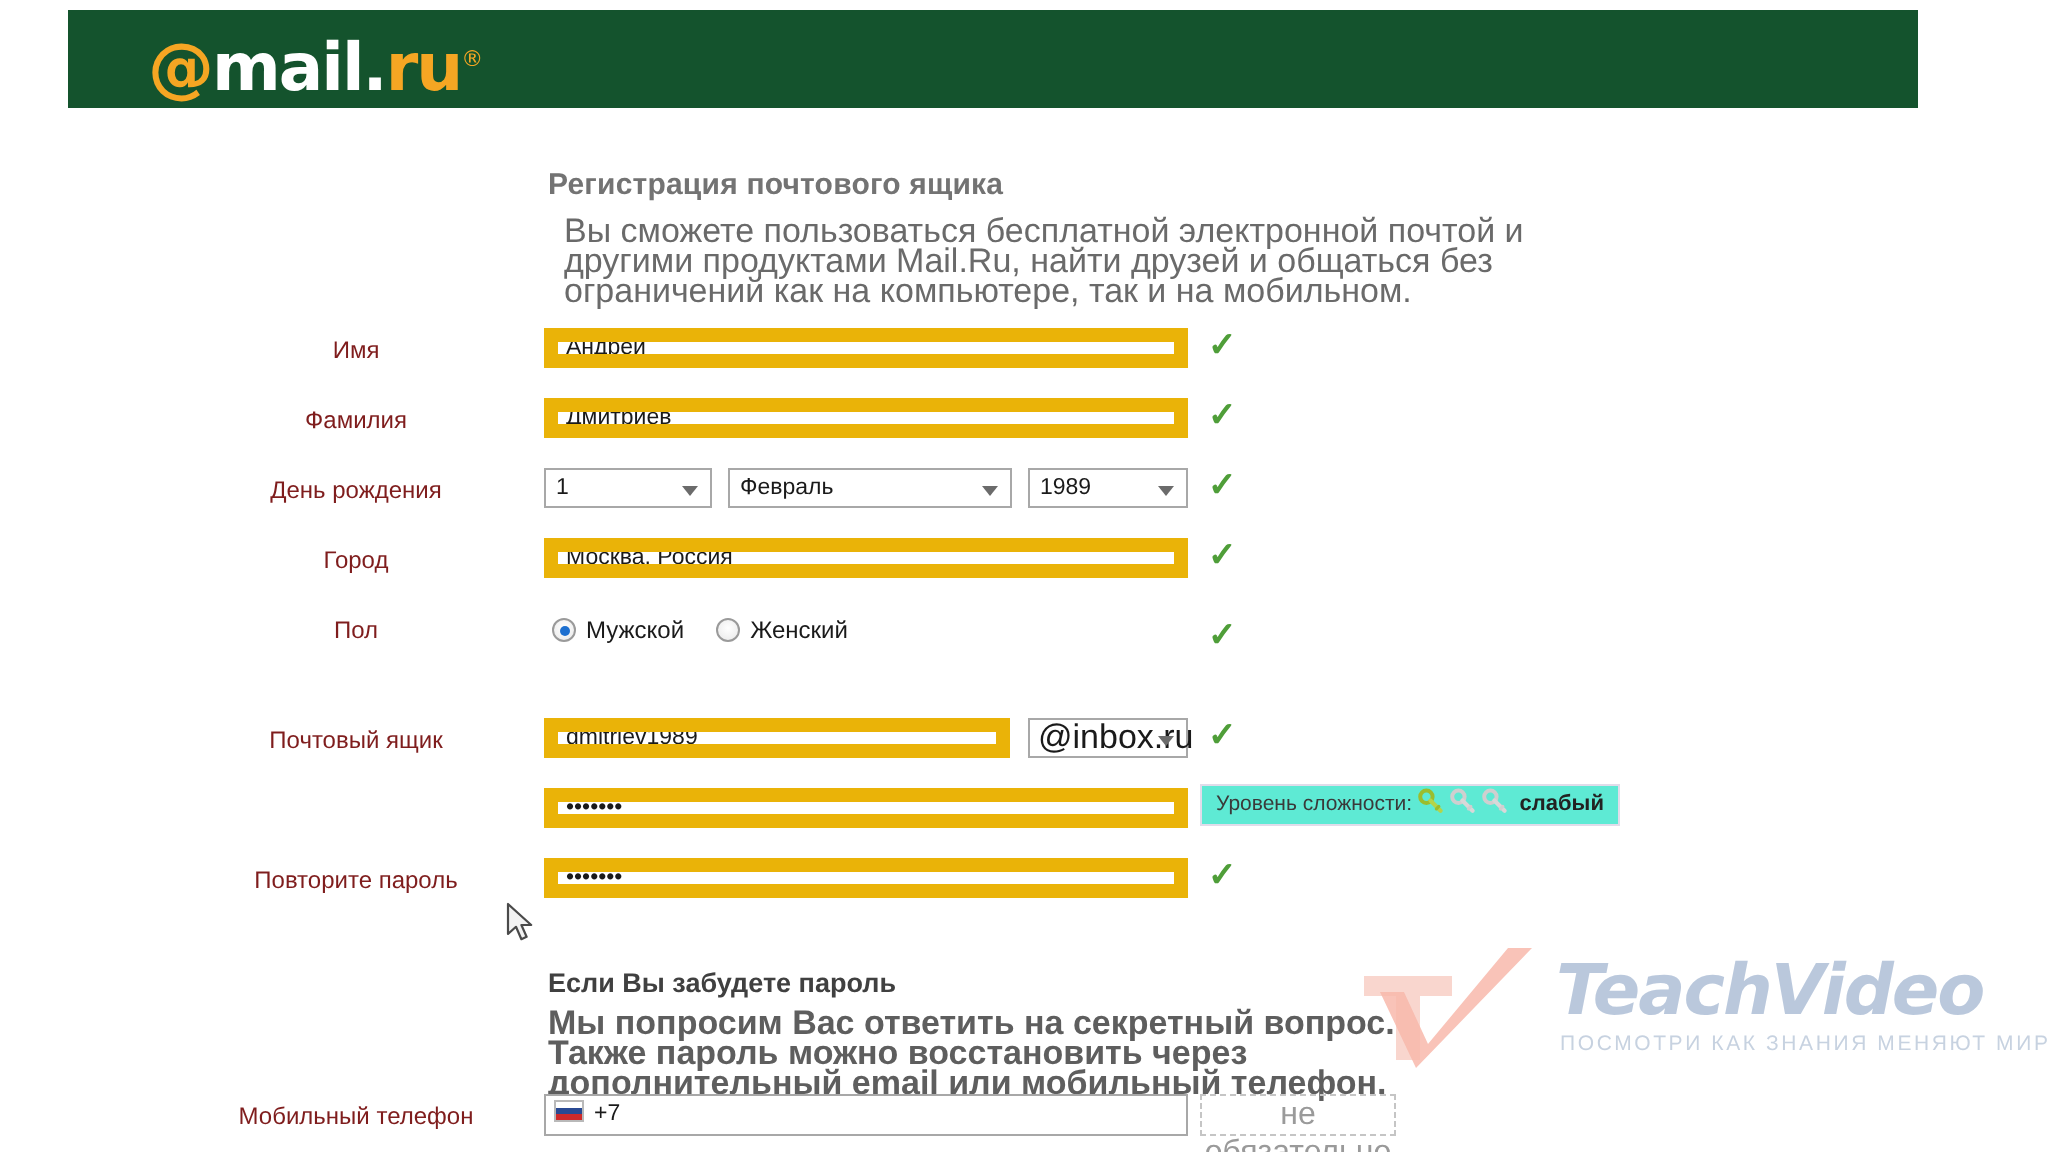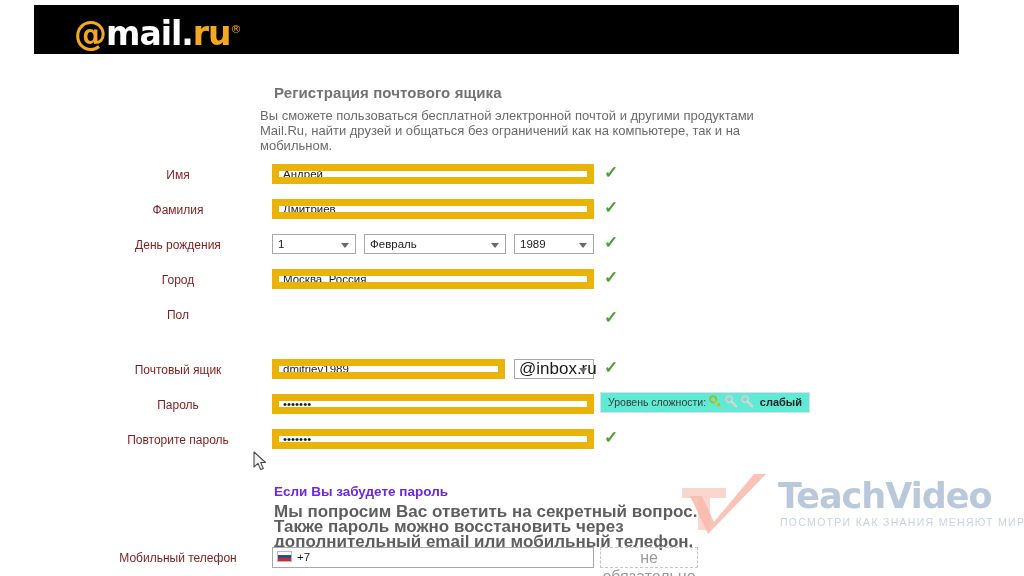--- a/index.html
+++ b/index.html
@@ -16,21 +16,21 @@
     color: #000000;
   }
 
   
   #header-bar {
     position: absolute;
     left: 34px;
     top: 5px;
     width: 925px;
     height: 49px;
-    background: #000000;
+    background: #14532d;
   }
   #logo {
     position: absolute;
     left: 40px;
     top: 8px;
     font-size: 33px;
     font-weight: bold;
     letter-spacing: -1px;
     font-family: "DejaVu Sans", sans-serif;
     line-height: 33px;
@@ -52,23 +52,23 @@
     position: absolute;
     left: 274px;
     top: 84px;
     font-size: 15px;
     font-weight: bold;
     color: #737373;
     letter-spacing: 0.1px;
   }
   #page-subtitle {
     position: absolute;
-    left: 260px;
+    left: 282px;
     top: 108px;
-    font-size: 13px;
+    font-size: 17px;
     color: #6a6a6a;
     line-height: 15px;
     width: 520px;
   }
 
   
   .form-row {
     position: absolute;
     left: 0;
     width: 1024px;
@@ -206,21 +206,21 @@
     font-size: 11px;
   }
 
   
   #forgot-title {
     position: absolute;
     left: 274px;
     top: 484px;
     font-size: 13.5px;
     font-weight: bold;
-    color: #6d28d9;
+    color: #404040;
   }
   #forgot-text {
     position: absolute;
     left: 274px;
     top: 504px;
     font-size: 17px;
     color: #5e5e5e;
     line-height: 15px;
     width: 430px;
     font-weight: bold;
@@ -276,20 +276,21 @@
     height: 66px;
     opacity: 0.58;
     pointer-events: none;
   }
   #wm-title {
     position: absolute;
     left: 110px;
     top: 4px;
     font-size: 35px;
     font-weight: bold;
+    font-style: italic;
     font-family: "DejaVu Sans", sans-serif;
     color: #8aa2c4;
     letter-spacing: -1px;
     white-space: nowrap;
   }
   #wm-sub {
     position: absolute;
     left: 112px;
     top: 44px;
     font-size: 10.5px;
@@ -350,35 +351,37 @@
 </div>
 
 <div class="form-row" style="top:269px;">
   <div class="row-label">Город</div>
   <input class="text-input" type="text" value="Москва, Россия" style="">
   <div class="check-mark">✓</div>
 </div>
 
 <div class="form-row" style="top:304px;">
   <div class="row-label">Пол</div>
+  <div id="gender-group">
+    <span><span class="radio checked"></span><span class="radio-label">Мужской</span></span><span><span class="radio"></span><span class="radio-label">Женский</span></span>
+  </div>
   <div class="check-mark" style="top:4px;">✓</div>
 </div>
 
 <div class="form-row" style="top:359px;">
   <div class="row-label">Почтовый ящик</div>
   <input class="text-input short" type="text" value="dmitriev1989" style="">
   <div class="sel" id="sel-domain">
     <span>@inbox.ru</span>
     <span class="arrow"></span>
   </div>
   <div class="check-mark">✓</div>
 </div>
 
 <div class="form-row" style="top:394px;">
-  <div class="row-label">Пароль</div>
   <input class="text-input" type="text" value="•••••••" style="">
   <div id="pw-strength">
     <span>Уровень сложности:</span>
     <span class="key-icon">
       <svg width="13" height="13" viewBox="0 0 13 13">
         <circle cx="4.2" cy="4.4" r="3.1" fill="none" stroke="#9bbd2e" stroke-width="2"></circle>
         <path d="M6.2 6.3 L11.3 11.4" stroke="#b4d44a" stroke-width="2.1" stroke-linecap="round"></path>
         <path d="M9.2 10.4 L10.4 9.2" stroke="#9bbd2e" stroke-width="1.6" stroke-linecap="round"></path>
       </svg>
     </span>

